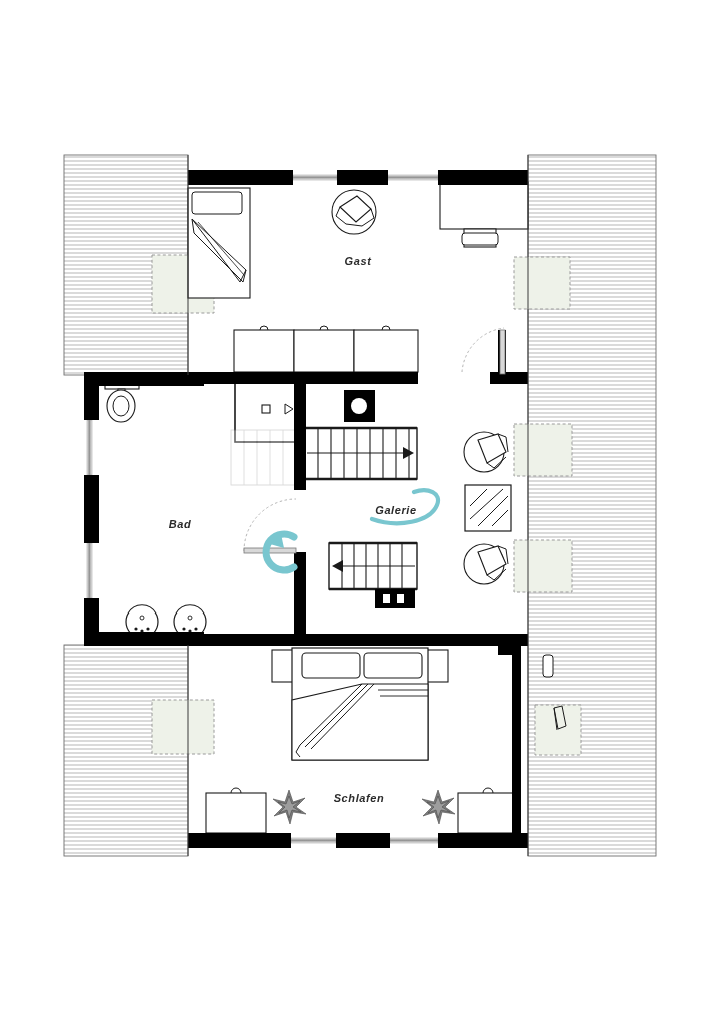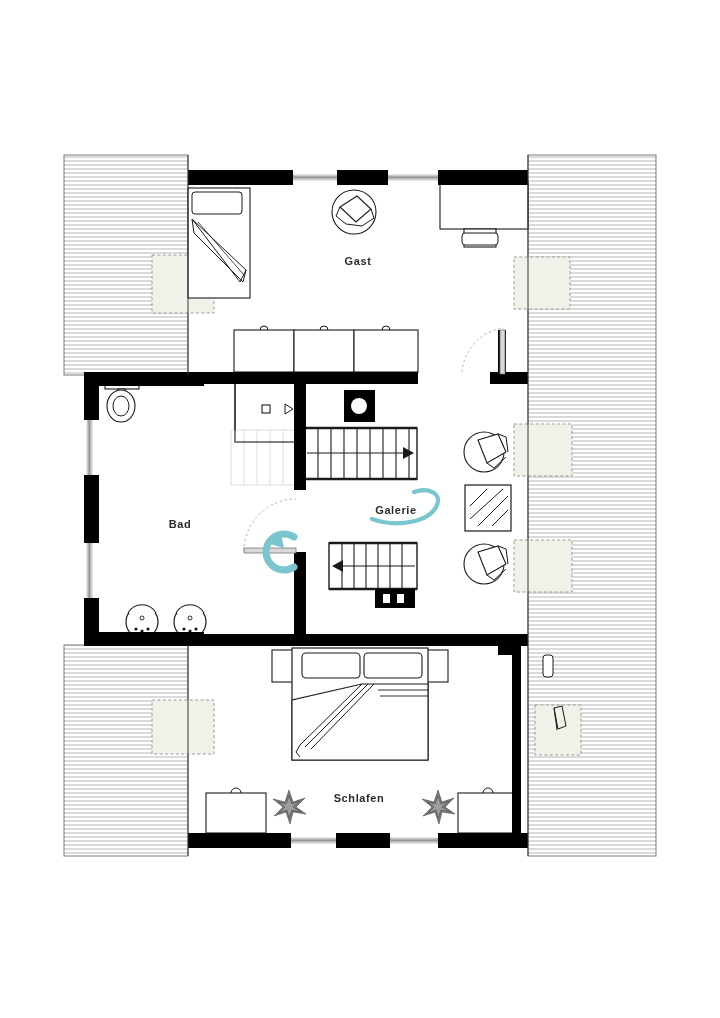--- a/index.html
+++ b/index.html
@@ -1,21 +1,21 @@
 <!DOCTYPE html>
 <html><head>
 <meta charset="utf-8">
 <title>Grundriss Dachgeschoss</title>
 <style>
   html,body{margin:0;padding:0;background:#ffffff;}
   body{
     width:720px;height:1018px;overflow:hidden;
     font-family:"Liberation Sans","DejaVu Sans",sans-serif;
   }
-  #plan-root{position:relative;width:720px;height:1018px;background:#a16207;}
+  #plan-root{position:relative;width:720px;height:1018px;background:#a16207;font-style:italic;}
   svg{display:block;}
   .room-label{
     font-family:"Liberation Sans","DejaVu Sans",sans-serif;
     font-size:11px;font-weight:bold;fill:#2b2b2b;letter-spacing:.6px;
   }
 </style>
 </head>
 <body>
 
 <div id="plan-root">

